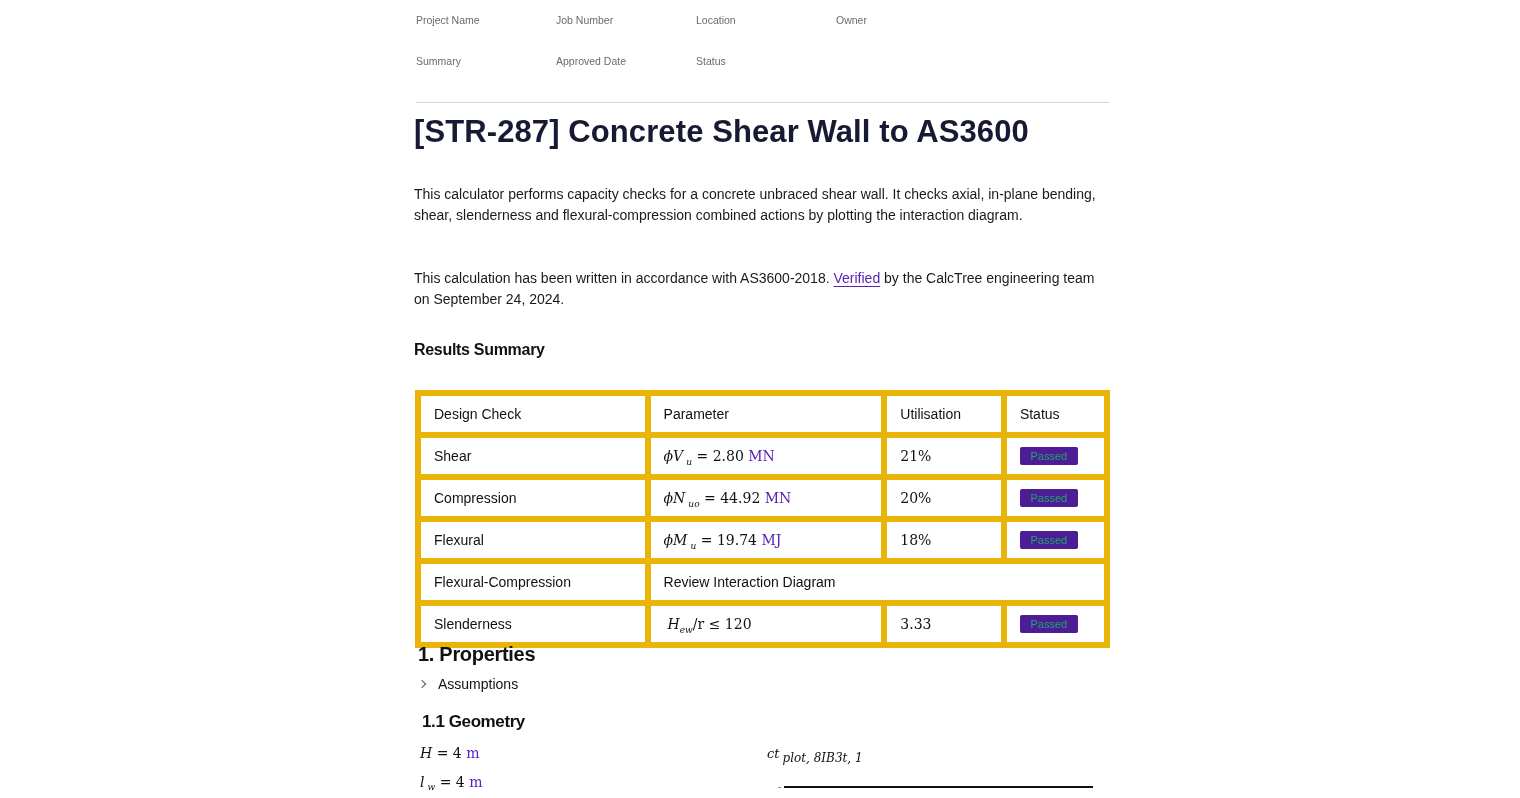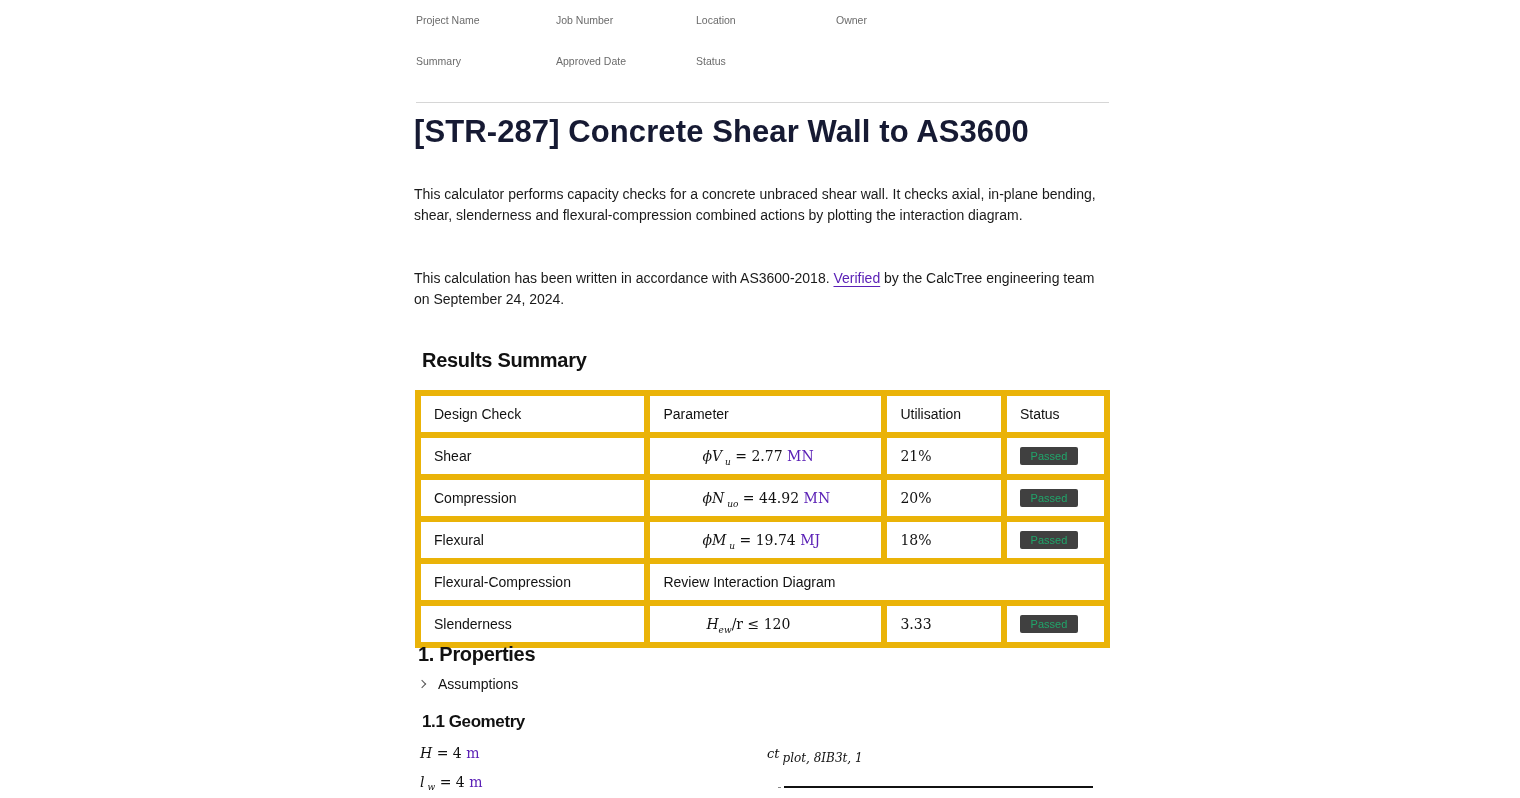--- a/index.html
+++ b/index.html
@@ -13,33 +13,33 @@
   .meta-divider { position: absolute; left: 2px; top: 102px; width: 693px; height: 1px; background: #d6d6d6; }
 
   .title { position: absolute; left: 0; top: 114px; margin: 0; font-size: 31px; font-weight: 600;
            color: #161a33; letter-spacing: 0.1px; white-space: nowrap; }
 
   .para { position: absolute; left: 0; width: 690px; margin: 0; font-size: 14px; line-height: 21px; color: #1a1a1a; }
   .p1 { top: 184px; }
   .p2 { top: 268px; }
   .link { color: #5b21b6; text-decoration: underline; text-underline-offset: 3px; cursor: pointer; }
 
-  .h2 { position: absolute; left: 0; top: 341px; margin: 8px; font-size: 20px; font-weight: 600; letter-spacing: -0.3px; color: #111; }
+  .h2 { position: absolute; left: 0; top: 341px; margin: 0; font-size: 16px; font-weight: 600; letter-spacing: -0.3px; color: #111; }
 
   table.results { position: absolute; left: 1px; top: 390px; border-collapse: collapse; font-size: 14px; }
   table.results td { border: 6px solid #eab308; height: 36px; padding: 0 0 0 13px; vertical-align: middle; }
   .c1 { width: 215px; }
   .c2 { width: 223px; }
   .c3 { width: 102px; }
   .c4 { width: 85px; }
   .math { font-family: "DejaVu Serif", "Liberation Serif", serif; font-size: 14px; color: #111; }
-  .math i { font-style: italic; margin-left: 39px; }
+  .math i { font-style: italic; }
   .sub { font-size: 9px; font-style: italic; position: relative; top: 4px; margin-left: 3px; }
   .unit { color: #5b21b6; }
-  .badge { display: inline-block; background: #404040; color: #20a56a; font-size: 11px; padding: 3px 0; width: 58px; text-align: center; border-radius: 2px; }
+  .badge { display: inline-block; background: #4c1d95; color: #20a56a; font-size: 11px; padding: 3px 0; width: 58px; text-align: center; border-radius: 2px; }
 
   .h-properties { position: absolute; left: 4px; top: 643px; margin: 0; font-size: 20px; font-weight: 600; letter-spacing: -0.3px; color: #111; text-align: center; }
   .assumptions { position: absolute; left: 4px; top: 676px; font-size: 14px; display: flex; align-items: center; cursor: pointer; }
   .chev { display: inline-block; width: 5px; height: 5px; border-right: 1.2px solid #555; border-top: 1.2px solid #555; transform: rotate(45deg); margin: 0 13px 0 1px; }
   .h-geometry { position: absolute; left: 0; top: 704px; margin: 8px; font-size: 17px; font-weight: 600; letter-spacing: -0.4px; color: #111; }
 
   .eq { position: absolute; left: 6px; font-family: "DejaVu Serif", "Liberation Serif", serif; font-size: 14px; color: #111; white-space: nowrap; }
   .eq1 { top: 745px; }
   .eq2 { top: 774px; }
 
@@ -78,21 +78,21 @@
   <table class="results">
     <tbody>
         <tr>
       <td class="c1">Design Check</td>
       <td class="c2">Parameter</td>
       <td class="c3">Utilisation</td>
       <td class="c4">Status</td>
     </tr>
     <tr>
       <td>Shear</td>
-      <td class="math"><i>ϕV</i><span class="sub">u</span><span> = 2.77 </span><span class="unit">MN</span></td>
+      <td class="math"><i>ϕV</i><span class="sub">u</span><span> = 2.80 </span><span class="unit">MN</span></td>
       <td class="math">21%</td>
       <td><span class="badge">Passed</span></td>
     </tr>
     <tr>
       <td>Compression</td>
       <td class="math"><i>ϕN</i><span class="sub">uo</span><span> = 44.92 </span><span class="unit">MN</span></td>
       <td class="math">20%</td>
       <td><span class="badge">Passed</span></td>
     </tr>
     <tr>

